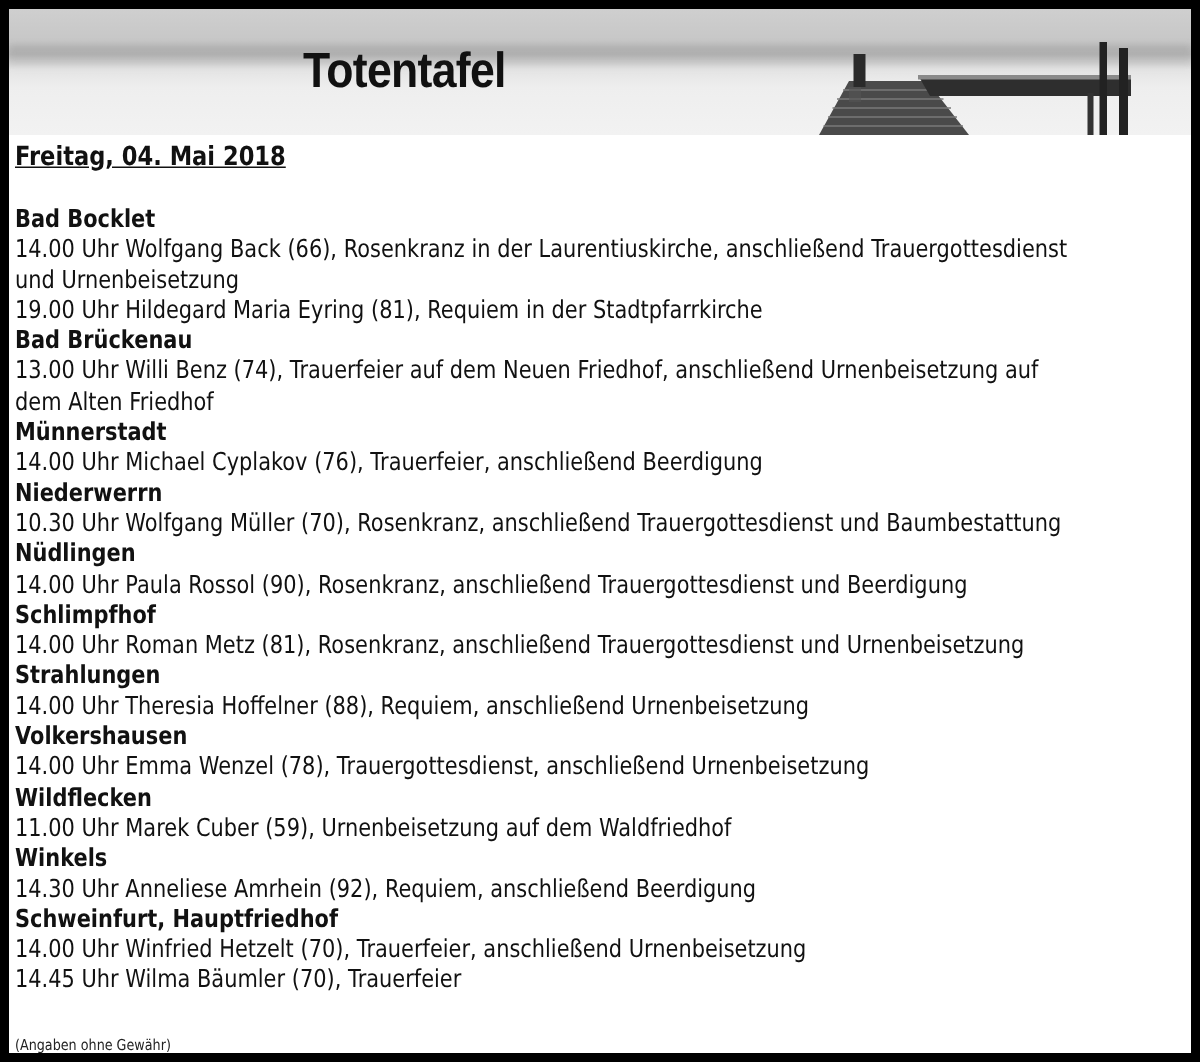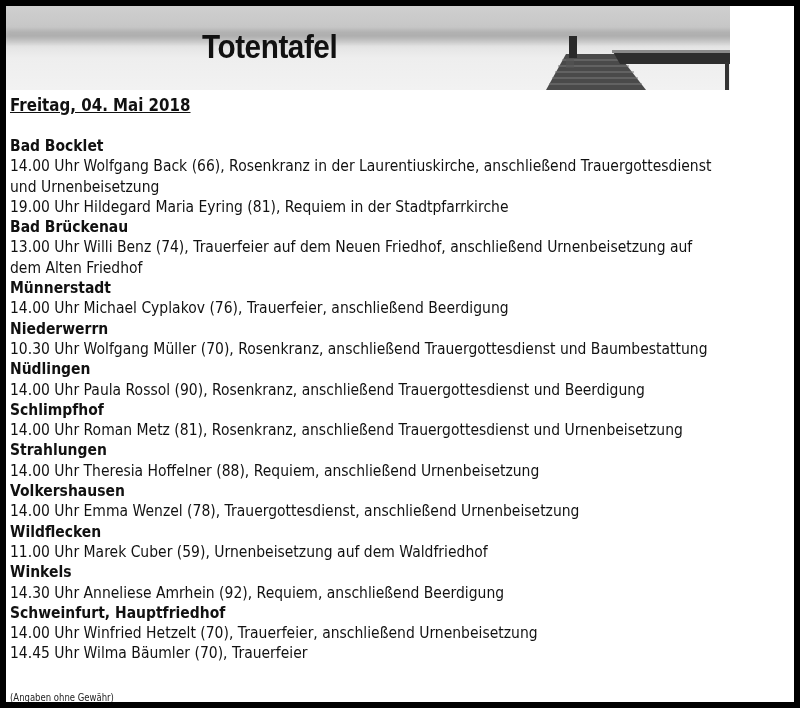--- a/index.html
+++ b/index.html
@@ -1,18 +1,18 @@
 <!DOCTYPE html>
 <html><head>
 <meta charset="utf-8">
 <style>
   html, body { margin: 0; padding: 0; }
   body { width: 800px; height: 708px; background: #000; position: relative; overflow: hidden; }
   .frame { position: absolute; left: 6px; top: 6px; width: 788px; height: 696px; background: #fff; overflow: hidden; }
-  .banner { position: absolute; left: 0; top: 0; width: 724px; height: 84px; overflow: hidden;
+  .banner { position: absolute; left: 0; top: 0; width: 788px; height: 84px; overflow: hidden;
     background: linear-gradient(to bottom, #cfcfcf 0%, #c6c6c6 28%, #bcbcbc 36%, #e4e4e4 48%, #eeeeee 62%, #f2f2f2 100%); }
   .banner .mist { position: absolute; left: 0; top: 24px; width: 788px; height: 16px;
     background: linear-gradient(to bottom, rgba(150,150,150,0.5), rgba(230,230,230,0)); filter: blur(2px); }
   .banner .title { position: absolute; left: 196px; top: 22px; font-family: "Liberation Sans", sans-serif;
     font-weight: bold; font-size: 33px; color: #111; letter-spacing: -0.5px; transform: scaleX(0.9); transform-origin: left top; }
   .pier { position: absolute; left: 0; top: 0; }
   .content { position: absolute; left: 4px; top: 84px; width: 784px; font-family: "DejaVu Sans", sans-serif; color: #111; }
   .date { position: absolute; left: 0; top: 4px; font-weight: bold; font-size: 17.5px; text-decoration: underline;
     transform: scaleX(0.86); transform-origin: left top; white-space: nowrap; line-height: 22px; }
   .list { position: absolute; left: 0; top: 46px; width: 900px; transform: scaleX(0.845); transform-origin: left top; }

